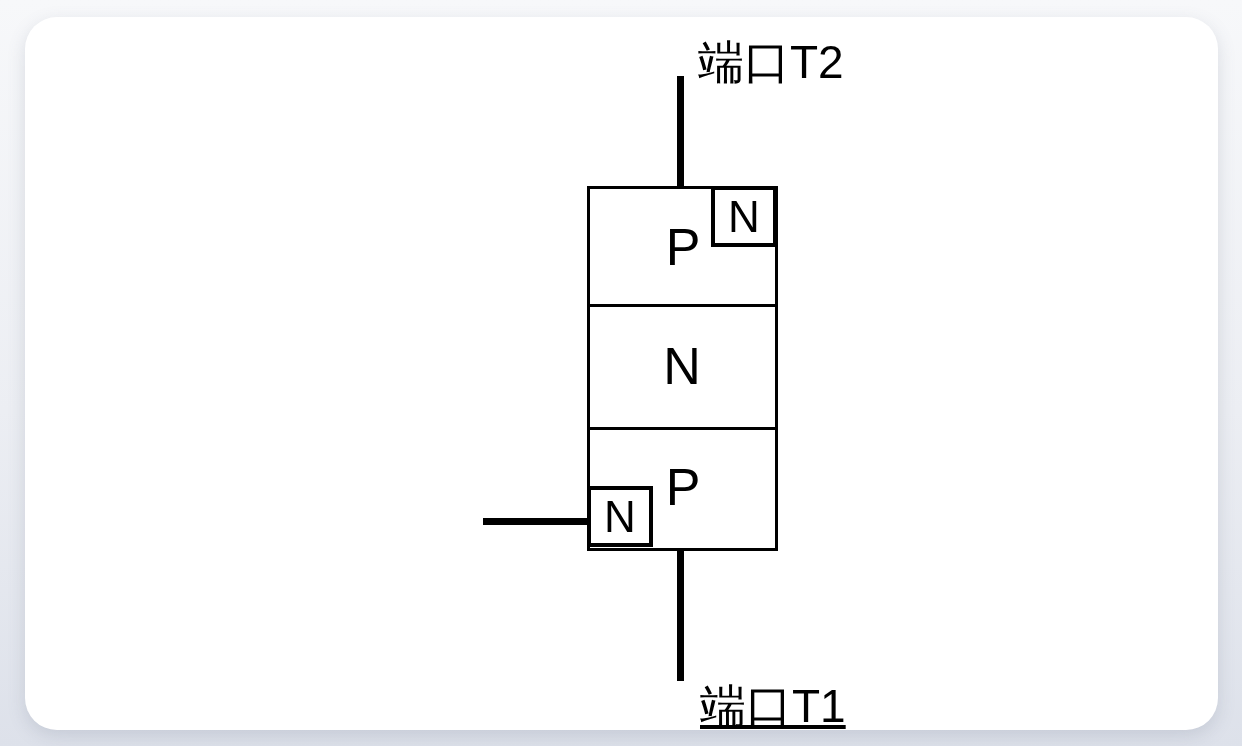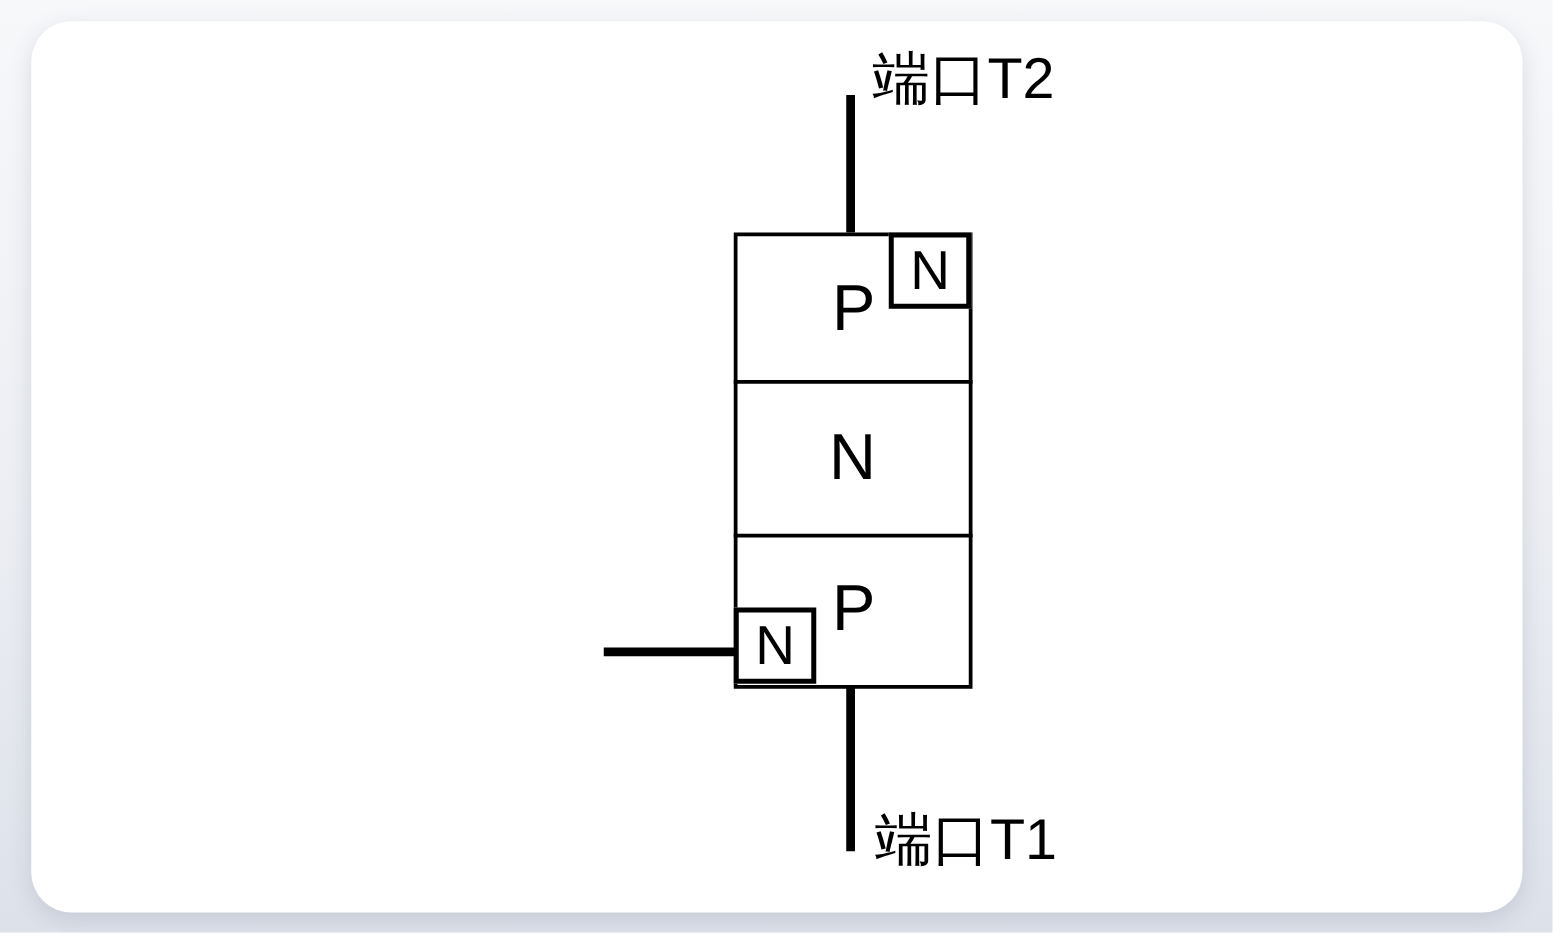--- a/index.html
+++ b/index.html
@@ -87,15 +87,15 @@
 
   <div class="abs n-well" style="left:587px; top:486px;">
     <span>N</span>
   </div>
 
   <div class="abs hline" style="left:483px; top:518px; width:106px;"></div>
 
 
   <div class="abs vline" style="left:677px; top:549px; height:132px;"></div>
 
-  <div class="abs ext-label" style="left:700px; top:647px;">端口T1</div>
+  <div class="abs ext-label" style="left:700px; top:682px;text-decoration:underline;">端口T1</div>
 
 </div>
 
 </body></html>

